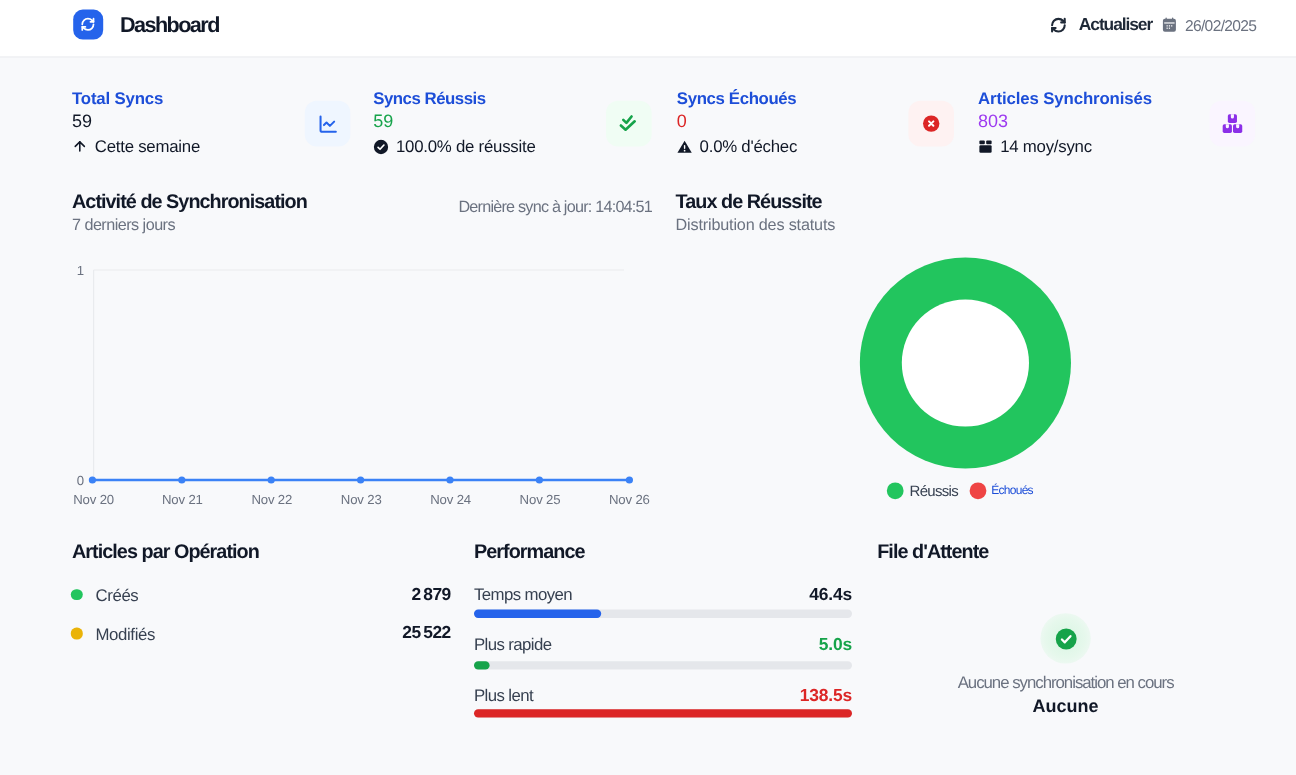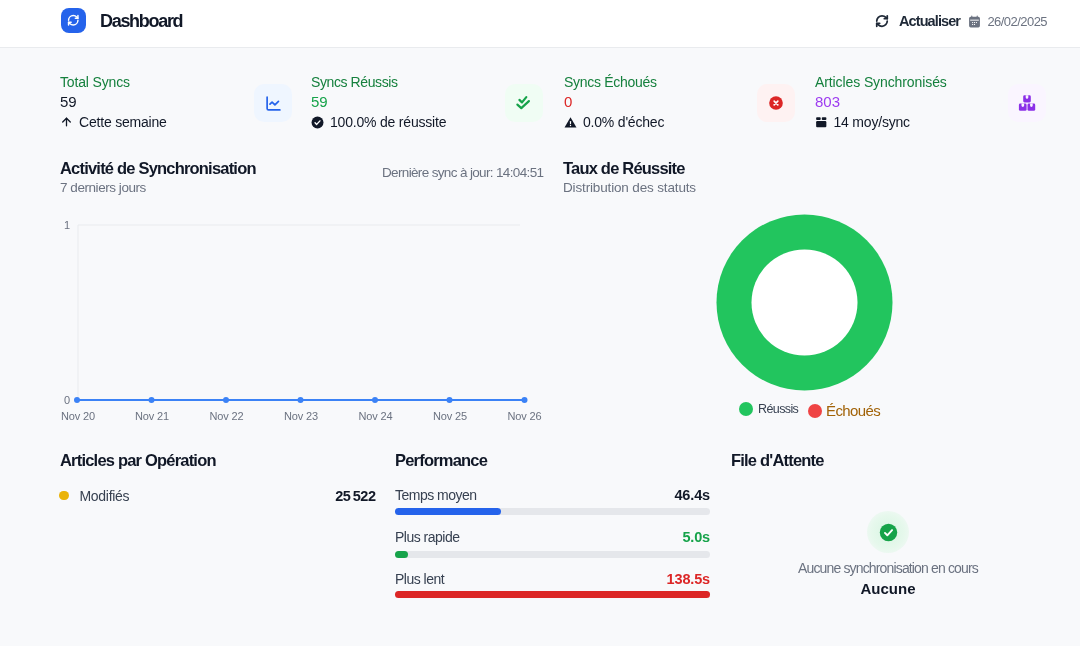--- a/index.html
+++ b/index.html
@@ -11,21 +11,21 @@
   .header { position:absolute; left:0; top:0; width:1080px; height:48px; background:#ffffff; border-bottom:1px solid #e9ebee; }
   .logo { position:absolute; left:61px; top:8px; width:25px; height:25px; background:#2563eb; border-radius:8px; display:flex; align-items:center; justify-content:center; }
   .h-title { position:absolute; left:100px; top:11px; font-size:18px; font-weight:700; letter-spacing:-1.3px; color:#111827; }
   .h-refresh { position:absolute; left:875px; top:13.5px; }
   .h-actualiser { position:absolute; left:899px; top:13px; font-size:14.5px; font-weight:700; letter-spacing:-0.9px; color:#1f2937; }
   .h-cal { position:absolute; left:968px; top:14px; }
   .h-date { position:absolute; right:33px; top:14px; font-size:13px; letter-spacing:-0.55px; color:#6b7280; }
 
   
   .stat { position:absolute; top:74px; }
-  .stat-label { font-size:14px; font-weight:400; letter-spacing:-0.25px; color:#15803d; }
+  .stat-label { font-size:14px; font-weight:700; letter-spacing:-0.25px; color:#1d4ed8; }
   .stat-value { font-size:15px; font-weight:500; margin-top:3px; }
   .stat-sub { font-size:14px; font-weight:500; letter-spacing:-0.2px; color:#111827; margin-top:4px; display:flex; align-items:center; gap:6px; }
   .iconbox { position:absolute; top:84px; width:38px; height:38px; border-radius:10px; display:flex; align-items:center; justify-content:center; }
 
   
   .sec-title { position:absolute; font-size:16.5px; font-weight:700; letter-spacing:-0.8px; color:#111827; }
   .sec-sub { position:absolute; font-size:13.5px; letter-spacing:-0.3px; color:#6b7280; }
 
   
   .op-row { display:flex; align-items:center; height:17px; }
@@ -194,25 +194,30 @@
 <svg class="abs" style="left:716px; top:214px;" width="177" height="177" viewBox="0 0 177 177">
   <circle cx="88.5" cy="88.5" r="88" fill="#22c55e"></circle>
   <circle cx="88.5" cy="88.5" r="53" fill="#ffffff"></circle>
 </svg>
 <div class="abs" style="left:739px; top:402px; display:flex; align-items:center;">
   <span style="width:14px;height:14px;border-radius:50%;background:#22c55e;display:inline-block;"></span>
   <span style="font-size:12.5px;letter-spacing:-0.6px;color:#374151;margin-left:5px;">Réussis</span>
 </div>
 <div class="abs" style="left:808px; top:402px; display:flex; align-items:center;">
   <span style="width:14px;height:14px;border-radius:50%;background:#ef4444;display:inline-block;"></span>
-  <span style="font-size:15px;letter-spacing:-0.6px;color:#a16207;margin-left:4px;">Échoués</span>
+  <span style="font-size:10px;letter-spacing:-0.6px;color:#1d4ed8;margin-left:4px;">Échoués</span>
 </div>
 
 <div class="sec-title" style="left:60px; top:450.5px;">Articles par Opération</div>
 <div class="abs" style="left:59px; top:487px; width:316.5px;">
+  <div class="op-row" style="margin-bottom:15.5px;">
+    <span class="op-dot" style="background:#22c55e;"></span>
+    <span class="op-label">Créés</span>
+    <span class="op-val">2 879</span>
+  </div>
   <div class="op-row" style="margin-bottom:5px;">
     <span class="op-dot" style="background:#eab308;"></span>
     <span class="op-label">Modifiés</span>
     <span class="op-val">25 522</span>
   </div>
 </div>
 
 <div class="sec-title" style="left:395px; top:450.5px;">Performance</div>
 <div class="perf-row" style="top:487px;">
   <span class="perf-label">Temps moyen</span>

